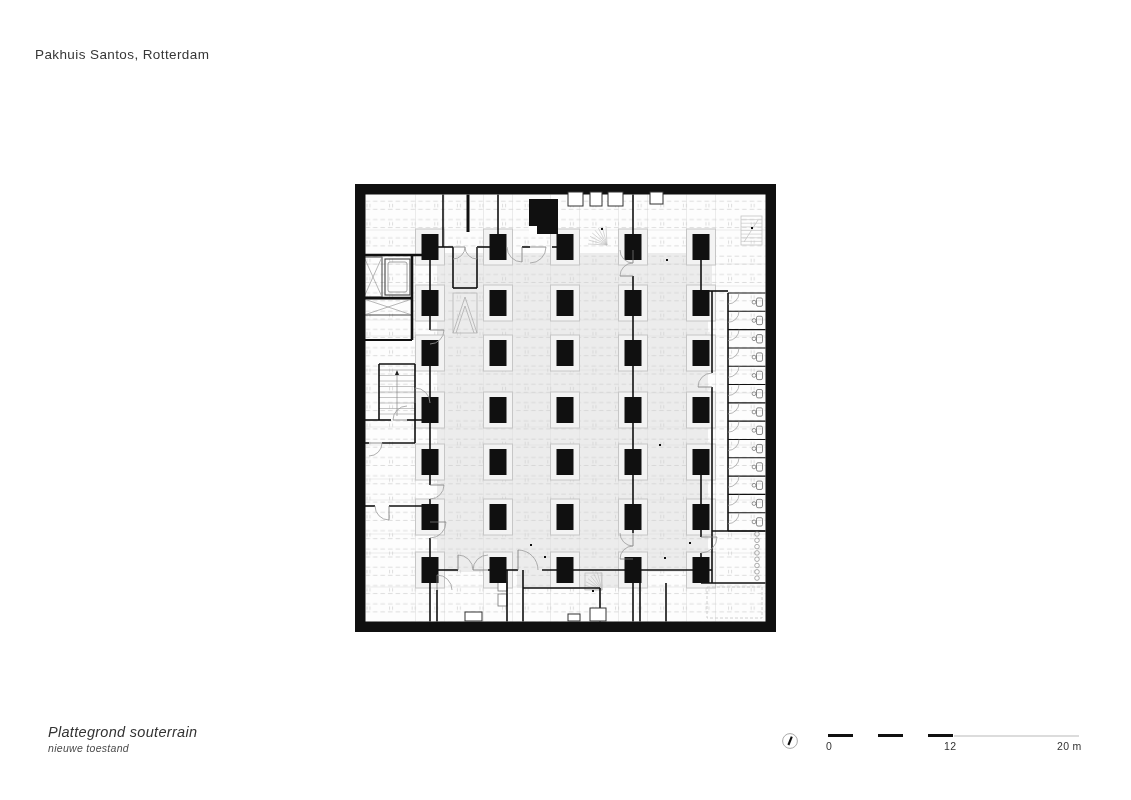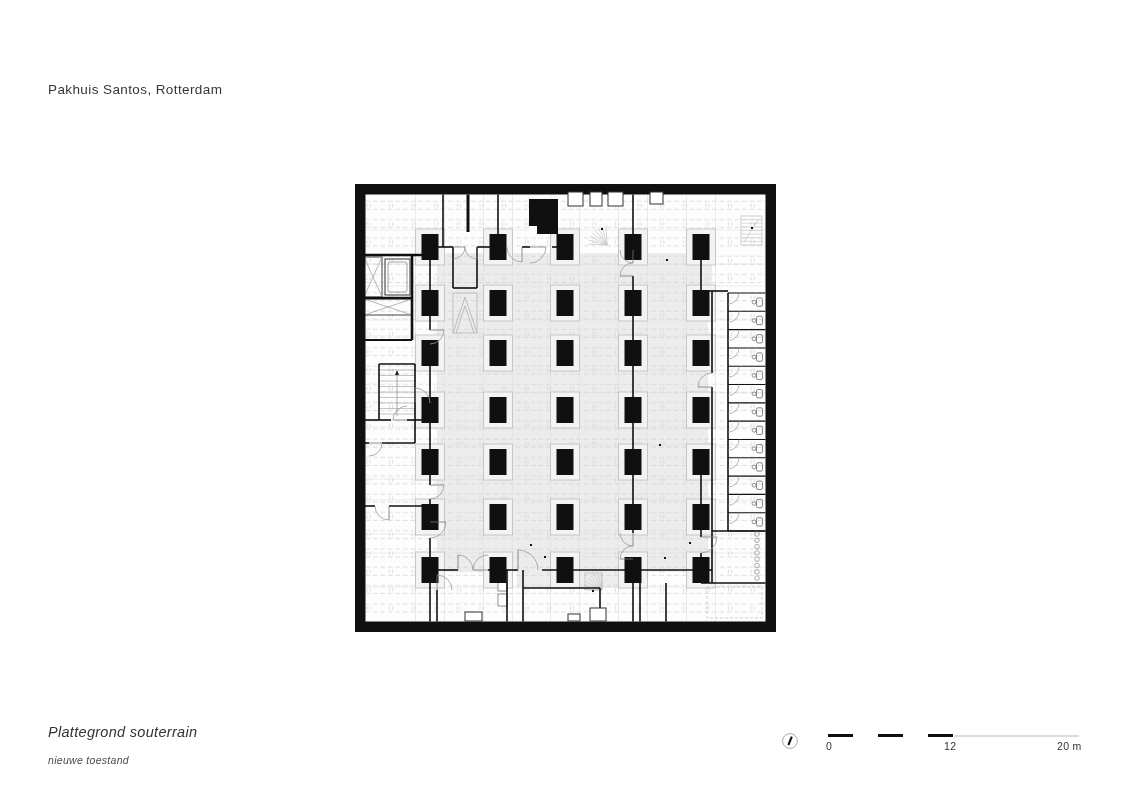--- a/index.html
+++ b/index.html
@@ -1,23 +1,23 @@
 <!DOCTYPE html>
 <html><head>
 <meta charset="utf-8">
 <style>
   html,body{margin:0;padding:0;background:#fff;}
   .sheet{position:relative;width:1131px;height:800px;background:#ffffff;overflow:hidden;
          font-family:"Liberation Sans", sans-serif;color:#3a3a3a;}
-  .page-title{position:absolute;left:48px;top:47px;font-size:13.5px;letter-spacing:.4px;color:#363636;margin-top:35px;}
+  .page-title{position:absolute;left:35px;top:47px;font-size:13.5px;letter-spacing:.4px;color:#363636;}
   .plan-wrap{position:absolute;left:355px;top:184px;width:421px;height:448px;}
   .plan-wrap svg{display:block;}
   .footer{position:absolute;left:48px;top:724px;font-style:italic;}
   .footer .dtitle{font-size:14.5px;letter-spacing:.3px;color:#333;}
-  .footer .dsub{font-size:10.5px;letter-spacing:.3px;color:#4a4a4a;margin-top:14px;}
+  .footer .dsub{font-size:10.5px;letter-spacing:.3px;color:#4a4a4a;margin-top:2px;}
   .north{position:absolute;left:781px;top:732px;width:18px;height:18px;}
   .scalebar{position:absolute;left:828px;top:732px;width:258px;height:22px;font-size:10.5px;color:#333;}
   .scalebar .seg{position:absolute;top:2px;height:3.4px;background:#101010;}
   .scalebar .thin{position:absolute;top:3.4px;height:1.2px;background:#dcdcdc;}
   .scalebar .lbl{position:absolute;top:8px;letter-spacing:.3px;}
 </style>
 </head>
 <body>
 
 <div class="sheet">

